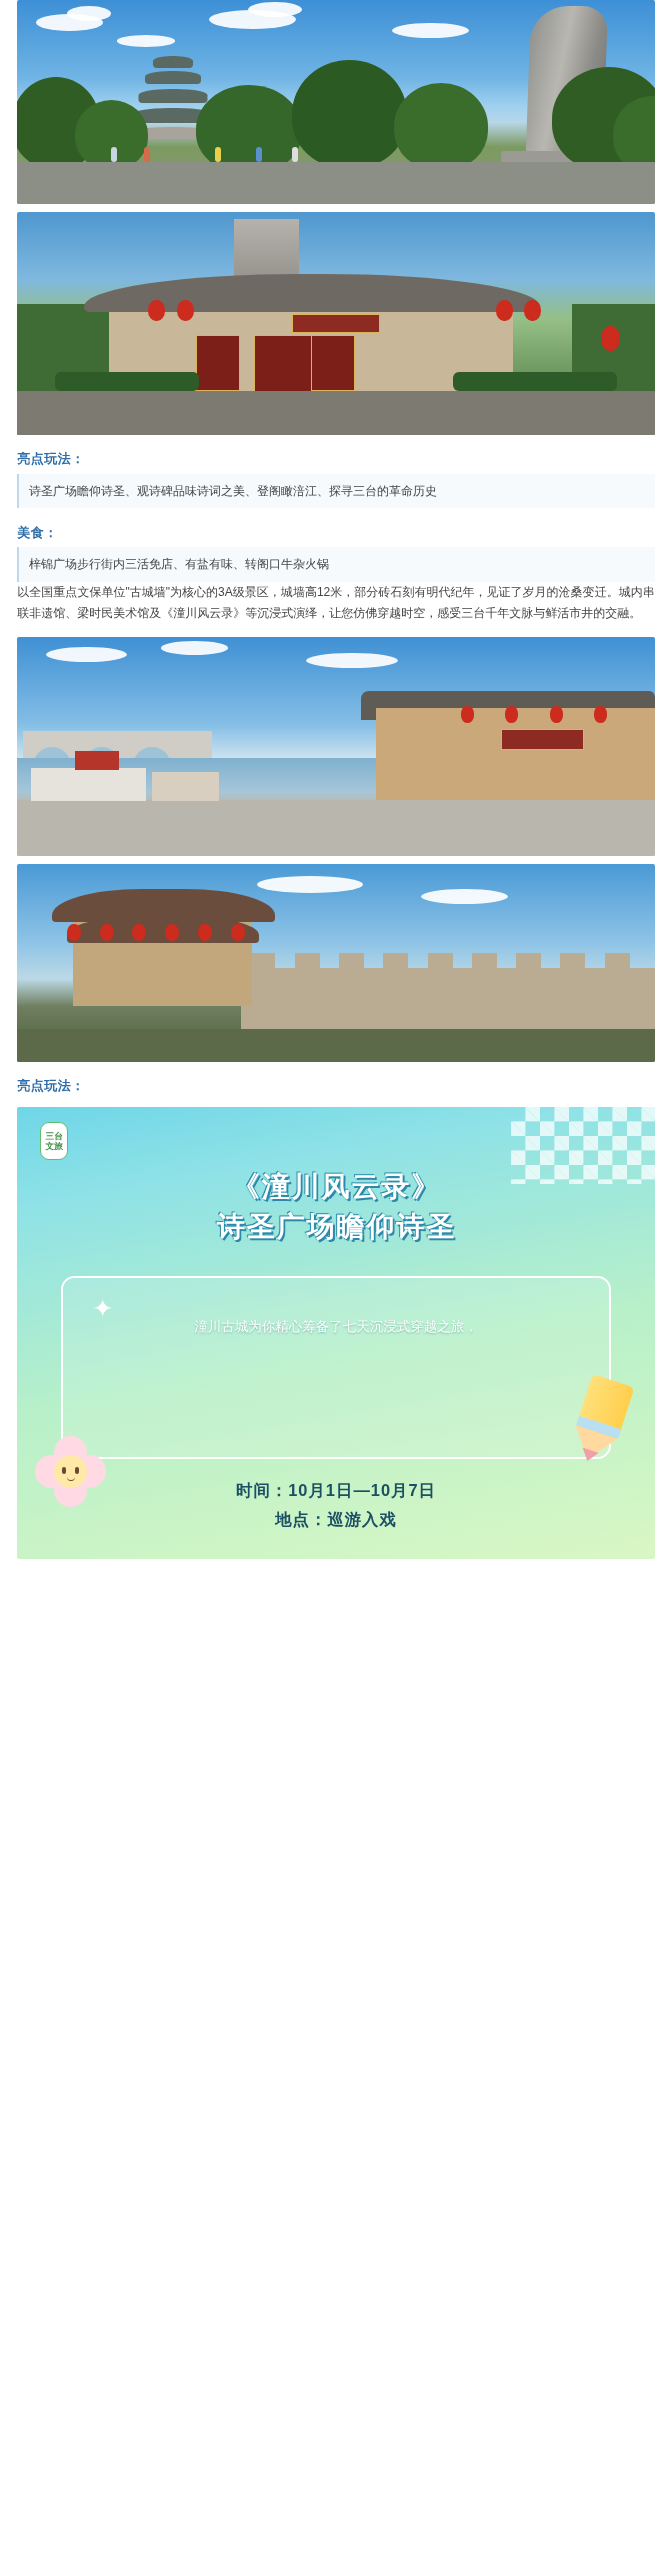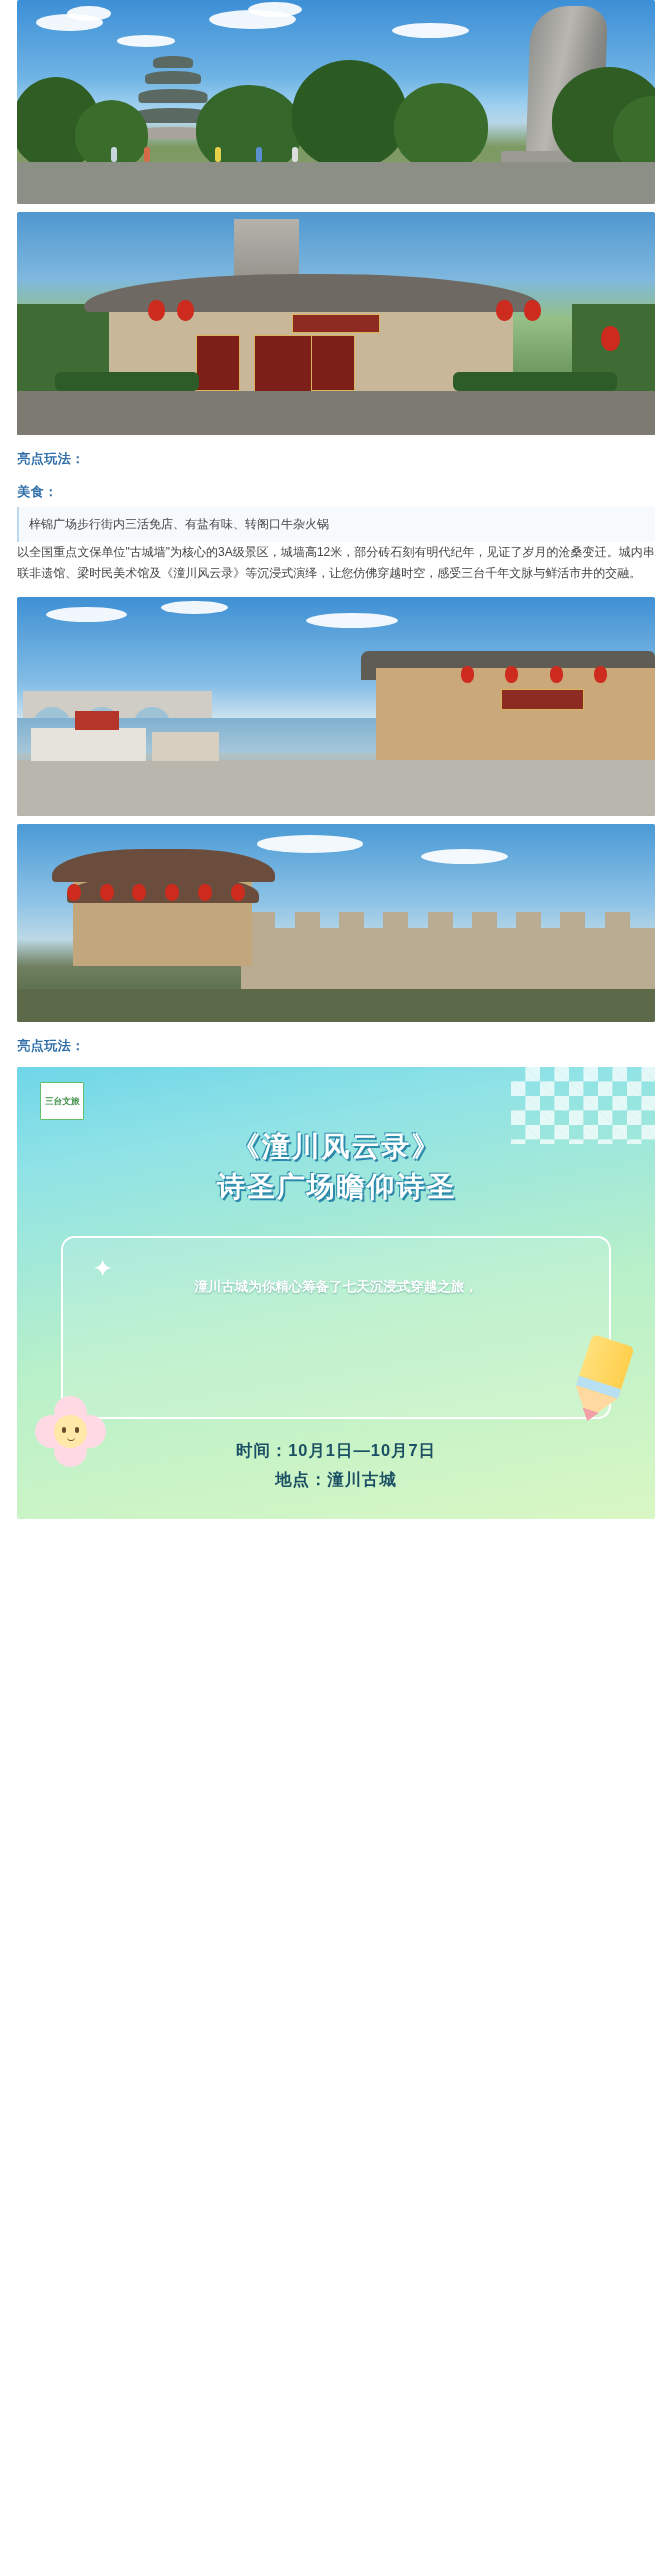--- a/index.html
+++ b/index.html
@@ -125,22 +125,22 @@
     position: absolute; right: 0; top: 0; width: 144px; height: 77px;
     background-image:
       linear-gradient(45deg,#ffffff 25%, transparent 25%, transparent 75%, #ffffff 75%),
       linear-gradient(45deg,#ffffff 25%, transparent 25%, transparent 75%, #ffffff 75%);
     background-size: 29px 29px;
     background-position: 0 0, 14.4px 14.4px;
     opacity: .75;
   }
   .poster-badge {
     position: absolute; left: 23px; top: 15.4px;
-    width: 44px; height: 38px;
-    background: #ffffff; border-radius: 1px;
+    width: 28px; height: 38px;
+    background: #ffffff; border-radius: 9px;
     border: 1.9px solid #5fbf6c;
     display: flex; align-items: center; justify-content: center;
     font-size: 8.7px; color: #3f8f46; font-weight: bold; line-height: 10.6px;
     text-align: center;
   }
   .poster-title {
     position: absolute; left: 1px; right: 0; top: 60px;
     text-align: center;
     color: #ffffff;
     font-weight: bold;
@@ -155,21 +155,21 @@
     border: 2.9px solid #ffffff;
     border-radius: 13.5px;
     background: rgba(255,255,255,0.12);
     padding-top: 35px;
     text-align: center;
   }
   .poster-card .line {
     color: #ffffff;
     font-size: 13.5px;
     line-height: 27px;
-    font-weight: bold;
+    font-weight: normal;
     text-shadow: 0 1px 1.9px rgba(0,80,100,.35);
   }
   .poster-meta {
     position: absolute; left: 0; right: 0; bottom: 25px;
     text-align: center;
   }
   .poster-meta .mline {
     font-size: 16.4px;
     font-weight: bold;
     color: #1b4f63;
@@ -252,20 +252,21 @@
     <div class="p2-lantern" style="right:142px;top:88px;"></div>
     <div class="p2-lantern" style="right:114px;top:88px;"></div>
     <div class="p2-lantern" style="right:35px;top:114px;width:19px;height:25px;"></div>
     <div class="p2-ground"></div>
     <div class="p2-green" style="left:38px;width:144px;"></div>
     <div class="p2-green" style="right:38px;width:164px;"></div>
   </div>
 
   <div class="info-block">
     <div class="info-title">亮点玩法：</div>
+    <div class="info-body">诗圣广场瞻仰诗圣、观诗碑品味诗词之美、登阁瞰涪江、探寻三台的革命历史</div>
   </div>
 
   <div class="info-block">
     <div class="info-title">美食：</div>
     <div class="info-body">梓锦广场步行街内三活免店、有盐有味、转阁口牛杂火锅</div>
   </div>
 
 
   <div class="para">以全国重点文保单位"古城墙"为核心的3A级景区，城墙高12米，部分砖石刻有明代纪年，见证了岁月的沧桑变迁。城内串联非遗馆、梁时民美术馆及《潼川风云录》等沉浸式演绎，让您仿佛穿越时空，感受三台千年文脉与鲜活市井的交融。</div>
 
@@ -353,18 +354,18 @@
 
     <div class="pencil">
       <div class="body"></div>
       <div class="band"></div>
       <div class="tip"></div>
       <div class="lead"></div>
     </div>
 
     <div class="poster-meta">
       <div class="mline">时间：10月1日—10月7日</div>
-      <div class="mline">地点：潼川古城</div>
+      <div class="mline">地点：巡游入戏</div>
     </div>
   </div>
 
 </div>
 
 
 </body></html>

